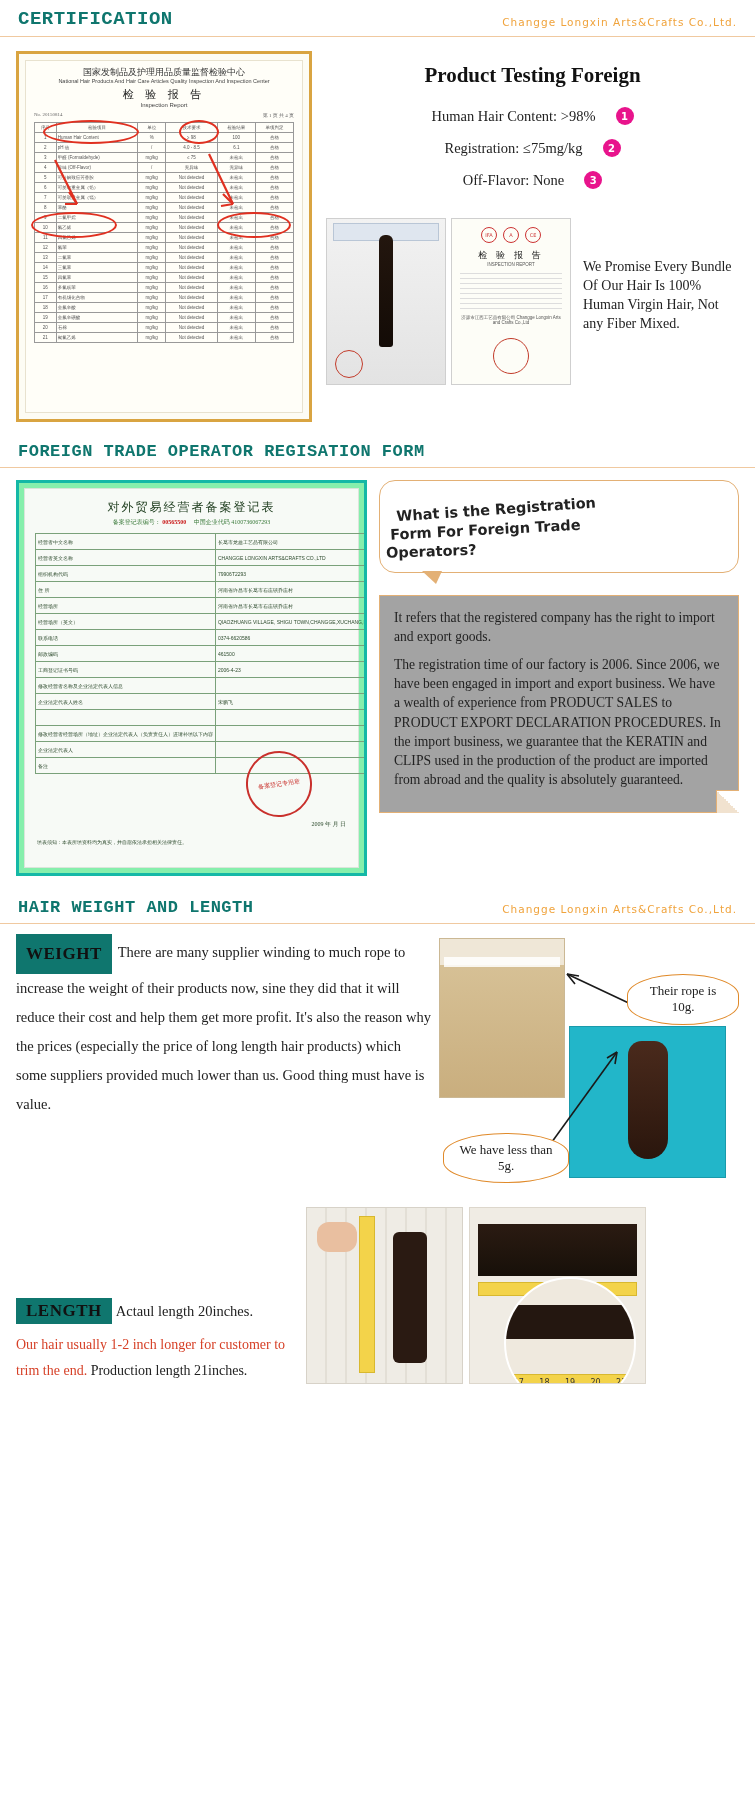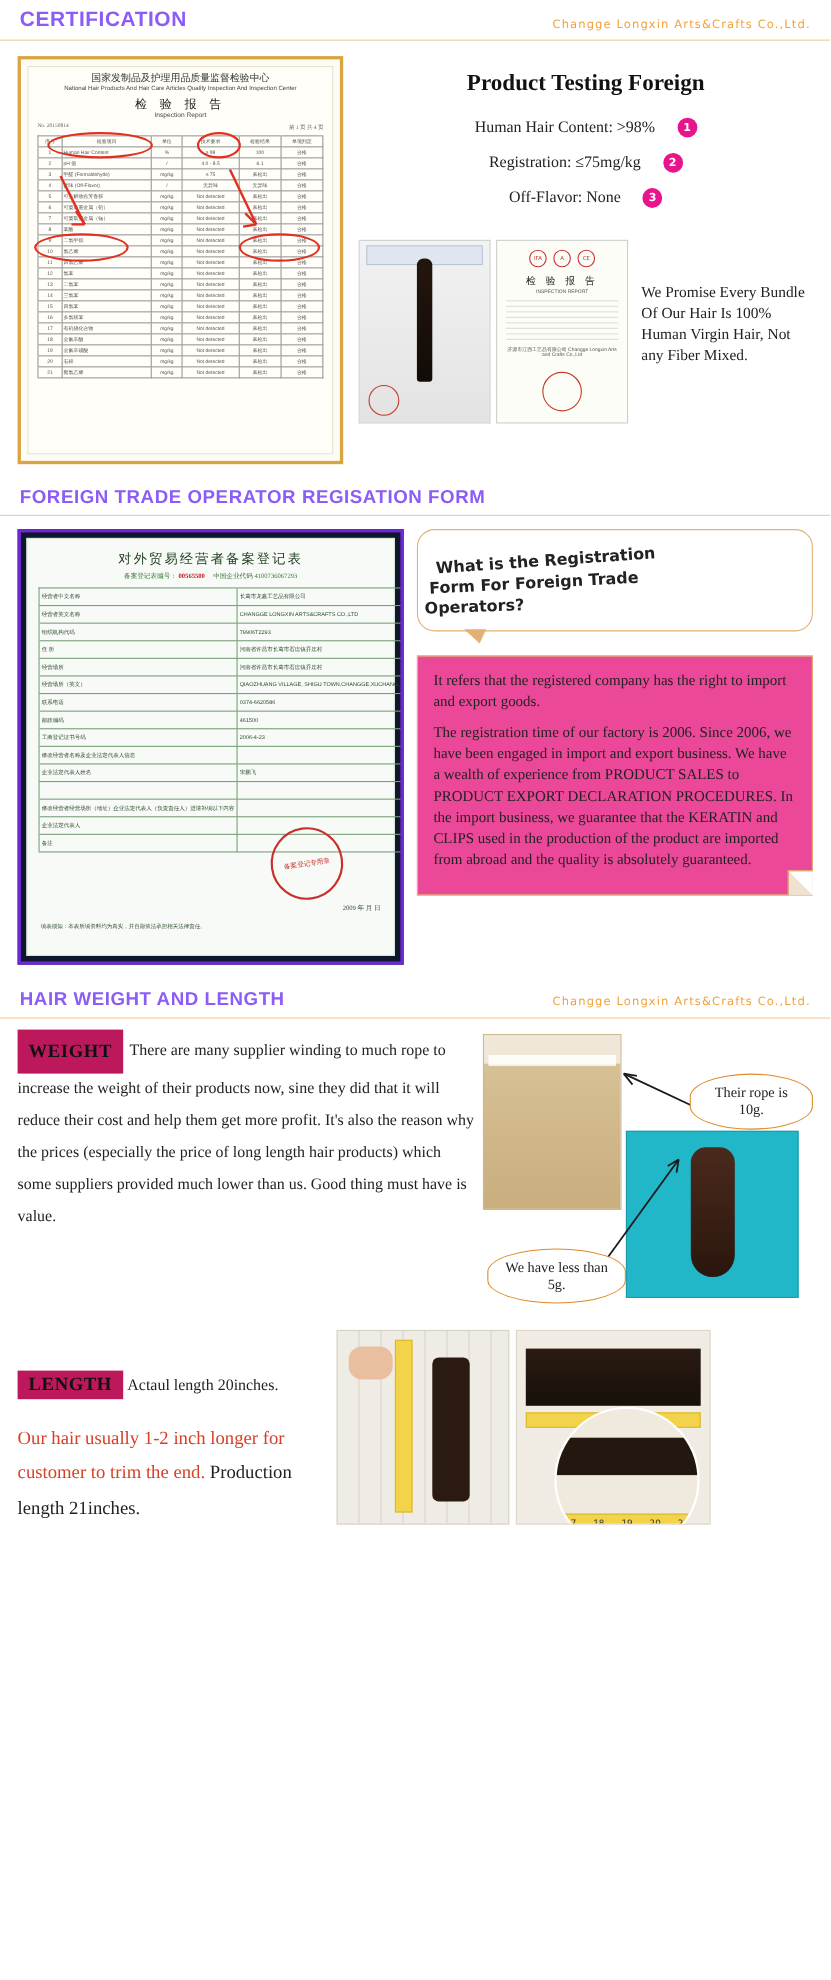--- a/index.html
+++ b/index.html
@@ -14,25 +14,25 @@
   
   .sec-head{
     position:relative;
     padding:8px 18px 6px 18px;
     border-bottom:1px solid #f0c9a0;
     display:flex;
     align-items:flex-end;
     justify-content:space-between;
   }
   .sec-title{
-    font-family:Liberation Sans, sans-serif;
+    font-family:Liberation Mono, monospace;
     font-weight:bold;
     font-size:19px;
     letter-spacing:0.5px;
-    color:#8b5cf6;
+    color:#0f766e;
     text-transform:uppercase;
   }
   .sec-title.small{font-size:17px;}
   .brandline{
     font-family:"DejaVu Sans", sans-serif;
     font-size:10.5px;
     color:#f0a33c;
     letter-spacing:1px;
     padding-bottom:2px;
   }
@@ -154,22 +154,22 @@
     font-size:14px;
     line-height:1.35;
     margin-left:12px;
     padding-top:40px;
   }
 
   
   .s2-body{display:flex;padding:12px 16px 14px 16px;}
   .reg-doc{
     width:345px;height:390px;
-    border:3px solid #6d28d9;
-    background:#0f172a;
+    border:3px solid #14b8a6;
+    background:#86efac;
     position:relative;
     overflow:hidden;
     flex:none;
   }
   .reg-inner{position:absolute;inset:5px;background:#f7faf6;border:1px solid #dbe5db;}
   .reg-title{text-align:center;font-size:12px;margin-top:10px;color:#1b3a1b;letter-spacing:2px;font-family:"DejaVu Sans",sans-serif;}
   .reg-sub{text-align:center;font-size:6px;color:#3a7a3a;margin-top:2px;}
   .reg-sub b{color:#c81818;}
   .reg-table{margin:6px 10px;width:calc(100% - 20px);border-collapse:collapse;border-top:1px solid #7aa17a;border-left:1px solid #7aa17a;}
   .reg-table td{border-right:1px solid #7aa17a;border-bottom:1px solid #7aa17a;font-size:5px;height:15px;color:#2c4a2c;padding:0 2px;font-family:"Liberation Sans",sans-serif;white-space:nowrap;overflow:hidden;}
@@ -197,36 +197,36 @@
     content:"";position:absolute;left:42px;bottom:-12px;
     width:0;height:0;border-left:14px solid transparent;border-right:6px solid transparent;border-top:13px solid #e3b075;
   }
   .textbox{
     margin-top:22px;
     border:1px solid #e3b075;
     padding:12px 14px 14px 14px;
     font-size:13.6px;
     line-height:1.42;
     position:relative;
-    background:#ec4899;
+    background:#a3a3a3;
   }
   .textbox p{margin:0 0 8px 0;}
   .textbox p:last-child{margin-bottom:0;}
   .fold{
     position:absolute;right:-1px;bottom:-1px;width:22px;height:22px;
     background:linear-gradient(225deg,#ffffff 50%,#f1e2cf 50%);
     border-left:1px solid #e3b075;border-top:1px solid #e3b075;
   }
 
   
   .s3-body{padding:10px 16px 18px 16px;}
   .weight-row{display:flex;align-items:flex-start;}
   .tagword{
     display:inline-block;
-    background:#be185d;
+    background:#0f766e;
     padding:3px 10px;
     font-size:17px;
     font-weight:bold;
     letter-spacing:0.5px;
     color:#111;
   }
   .weight-text{
     font-size:14.5px;
     line-height:2.0;
     flex:1;
@@ -259,21 +259,21 @@
     line-height:1.25;
     text-align:center;
     background:#fff;
   }
   .c-their{right:0;top:40px;width:86px;}
   .c-we{left:4px;bottom:6px;width:100px;}
   .arrow-svg{position:absolute;left:0;top:0;width:300px;height:255px;pointer-events:none;}
 
   .length-row{display:flex;margin-top:18px;align-items:flex-end;}
   .length-left{width:280px;flex:none;padding-right:10px;}
-  .length-text{font-size:17px;line-height:1.85;margin-top:20px;}
+  .length-text{font-size:14px;line-height:1.85;margin-top:8px;}
   .length-text .red{color:#d64027;}
   .length-right{flex:1;display:flex;gap:6px;}
   .img-tape{
     width:155px;height:175px;background:#e8e4dc;position:relative;overflow:hidden;border:1px solid #d7d2c8;
   }
   .img-tape .wall{position:absolute;inset:0;background:repeating-linear-gradient(90deg,#efece5 0 18px,#e3dfd6 18px 20px);}
   .img-tape .ruler{position:absolute;left:52px;top:8px;width:14px;bottom:10px;background:#f3d34a;border:1px solid #d8b82f;}
   .img-tape .hand{position:absolute;left:10px;top:14px;width:40px;height:30px;background:#e9bfa0;border-radius:12px;}
   .img-tape .hair{position:absolute;left:86px;top:24px;width:34px;bottom:20px;background:#2a1a12;border-radius:6px;}
   .img-meas{

